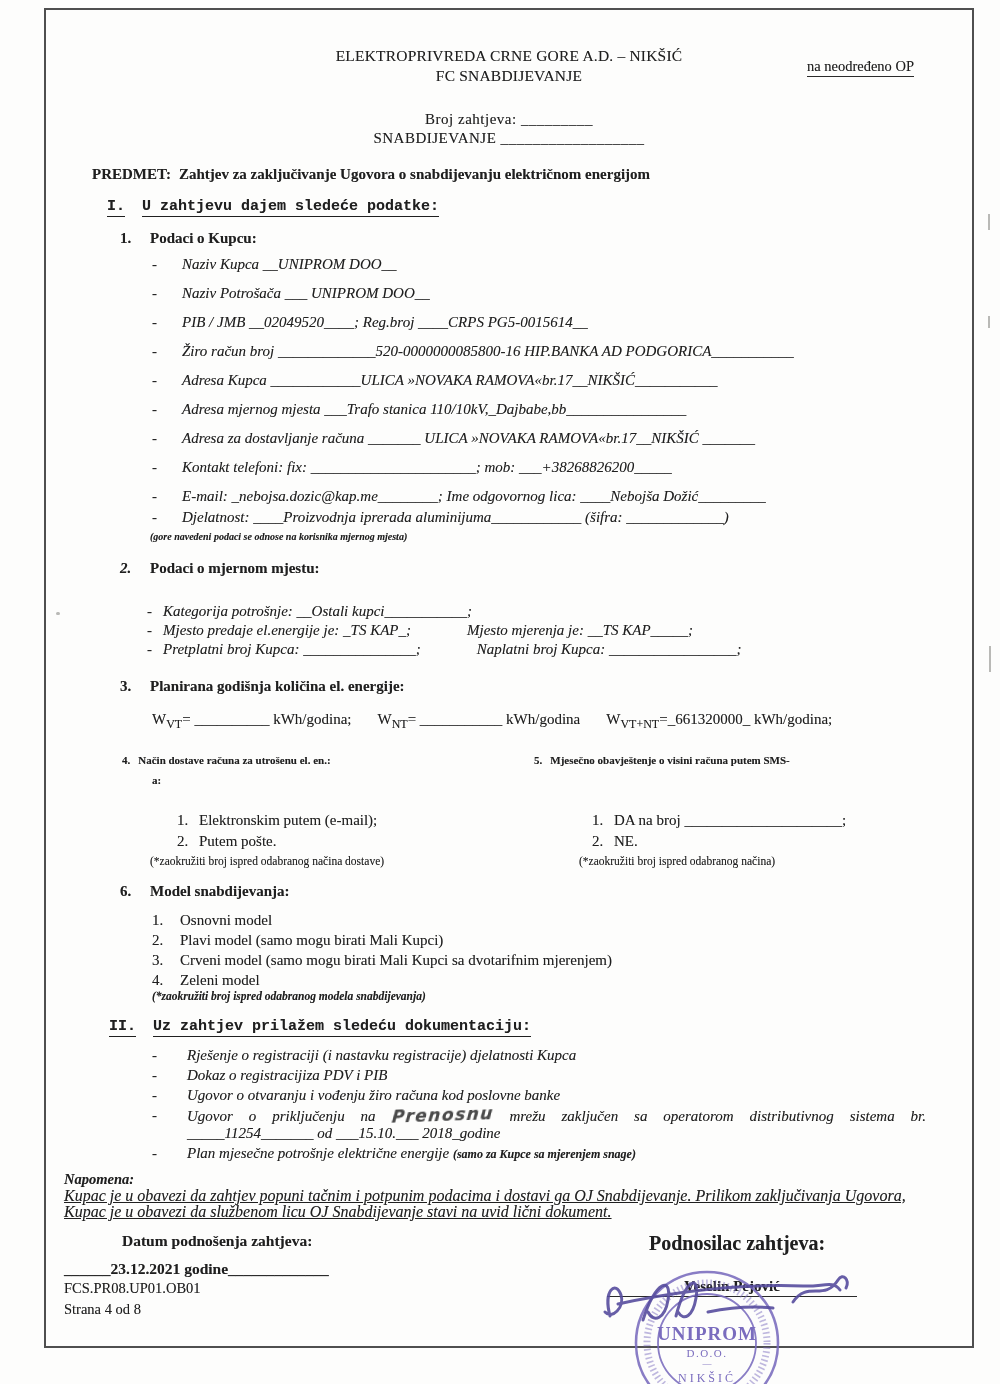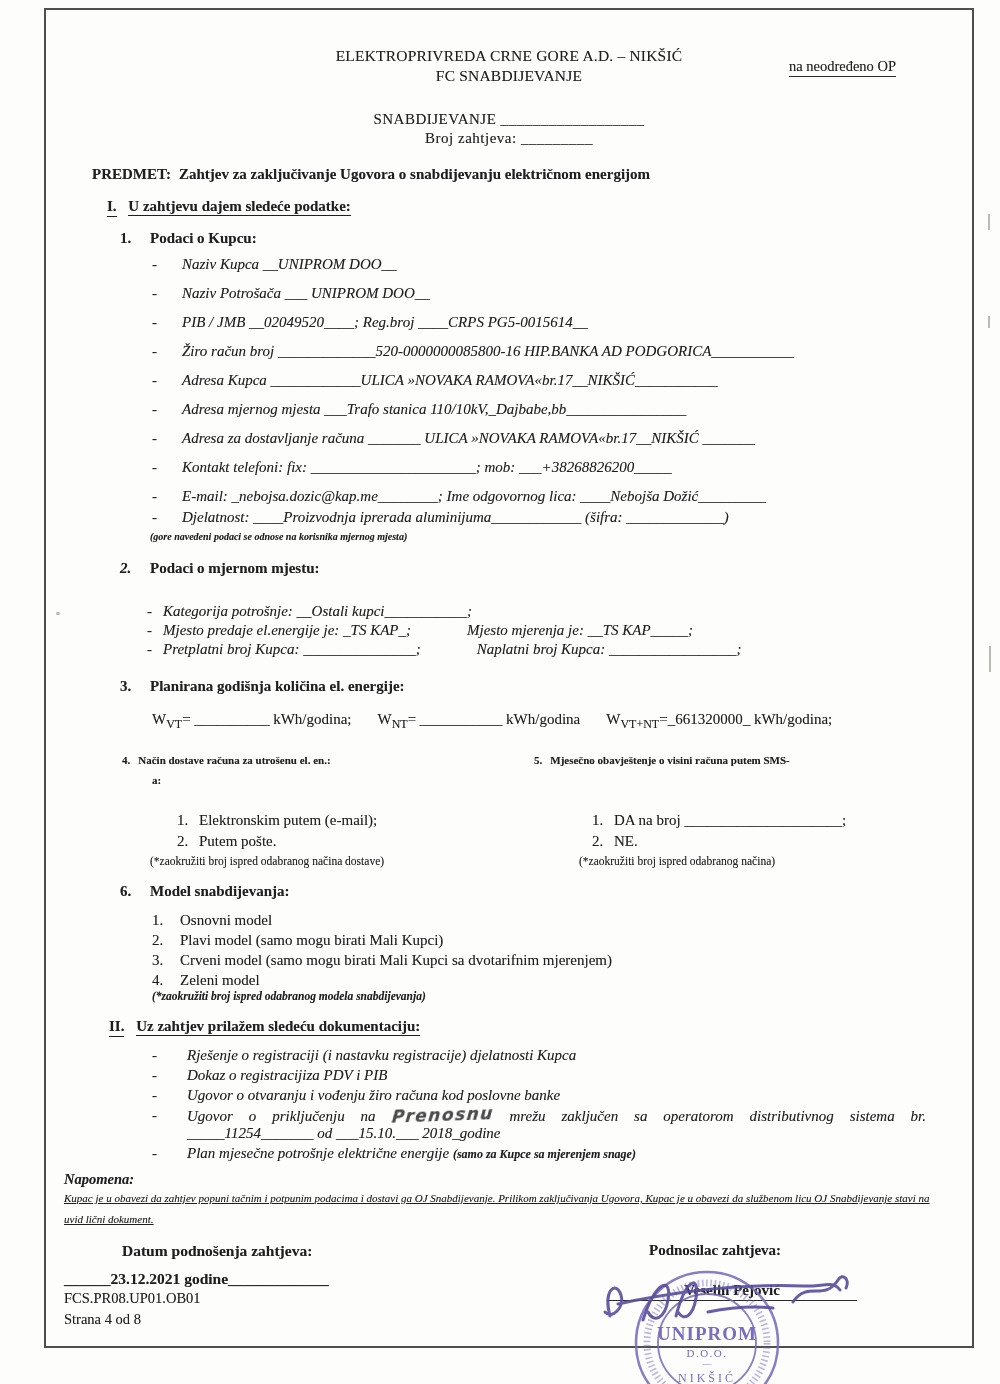--- a/index.html
+++ b/index.html
@@ -13,30 +13,30 @@
   .frame {
     position:absolute; left:44px; top:8px; width:930px; height:1340px;
     border:2px solid #4f4f4f;
     padding:36px 46px 0 46px;
   }
   .txt { text-shadow:0 0 .5px rgba(20,20,20,.38); }
 
   
   .hdr-center { text-align:center; font-size:15.5px; line-height:20px; letter-spacing:.2px; }
   .top-right-note {
-    position:absolute; top:48px; right:76px; font-size:14.5px;
+    position:absolute; top:48px; right:58px; font-size:14.5px;
     border-bottom:1px solid #2a2a2a; padding-bottom:1px;
   }
   .supply-block { text-align:center; margin-top:24px; font-size:15px; line-height:19px; }
   .supply-block .fill { letter-spacing:.5px; }
 
   .predmet { margin-top:18px; font-size:15px; font-weight:bold; }
   .predmet .lbl { margin-right:8px; }
 
-  .part-head { margin-top:15px; font-size:15px; font-weight:bold; }
+  .part-head { margin-top:15px; font-size:15px; font-weight:bold;font-family:Liberation Mono, monospace; }
   .part-head .no { display:inline-block; margin-left:15px; margin-right:8px; }
   .part-head .t  { border-bottom:1.5px solid #1f1f1f; padding-bottom:1px; }
   .part-head .no-u { border-bottom:1.5px solid #1f1f1f; padding-bottom:1px; }
 
   .sec-head { font-size:15px; font-weight:bold; }
   .sec-head .no { display:inline-block; margin-left:28px; min-width:30px; }
 
   .bullets1 { margin-top:9px; }
   .b-row { display:flex; font-style:italic; font-size:15px; line-height:17px; margin-bottom:12px; }
   .b-row .dash { width:30px; margin-left:60px; flex:none; }
@@ -79,30 +79,30 @@
   .hand {
     font-family:"DejaVu Sans", sans-serif; font-style:italic; font-weight:bold;
     color:#4a4a4a; font-size:17px; letter-spacing:1.5px;
     display:inline-block; transform:rotate(-2deg) skewX(-8deg);
     filter:blur(.4px);
   }
   .docs .small { font-size:12px; font-weight:bold; }
 
   .napomena { margin-left:-28px; margin-right:-24px; margin-top:8px; }
   .nap-label { font-size:14.5px; font-weight:bold; font-style:italic; }
-  .nap-text { font-size:11px; font-style:italic; line-height:21px; text-decoration:underline; }
+  .nap-text { font-size:16px; font-style:italic; line-height:16px; text-decoration:underline; }
 
   .footer-cols { display:flex; margin-left:-28px; margin-top:12px; }
   .f-left { width:430px; flex:none; }
   .f-date-label { font-size:15.5px; font-weight:bold; padding-left:58px; }
   .f-date-value { font-size:15.5px; font-weight:bold; margin-top:10px; }
   .doc-code { font-size:14.5px; margin-top:2px; }
   .page-no  { font-size:14.5px; margin-top:4px; }
   .f-right { margin-left:113px; width:320px; }
-  .f-sub-label { font-size:15px; font-weight:bold; padding-left:42px; }
+  .f-sub-label { font-size:20px; font-weight:bold; padding-left:42px; }
   .sig-line {
     margin-top:23px; width:250px; border-bottom:1.3px solid #2a2a2a;
     text-align:center; font-size:15px; font-weight:bold; padding-bottom:1px;
   }
 
   .stamp { position:absolute; left:622px; top:1258px; width:170px; height:170px; z-index:5; }
   .signature { position:absolute; left:588px; top:1250px; width:290px; height:105px; z-index:6; }
 
   .artifact { position:absolute; background:#b9b9b6; }
   .a1 { left:988px; top:214px; width:2px; height:16px; }
@@ -116,22 +116,22 @@
 <div class="page">
   <div class="frame txt">
 
     <div class="hdr-center">
       <div>ELEKTROPRIVREDA CRNE GORE A.D. – NIKŠIĆ</div>
       <div>FC SNABDIJEVANJE</div>
     </div>
     <div class="top-right-note">na neodređeno OP</div>
 
     <div class="supply-block">
+      <div class="fill">Broj zahtjeva: _________</div>
       <div class="fill">SNABDIJEVANJE __________________</div>
-      <div class="fill">Broj zahtjeva: _________</div>
     </div>
 
     <div class="predmet">
       <span class="lbl">PREDMET:</span><span>Zahtjev za zaključivanje Ugovora o snabdijevanju  električnom energijom</span>
     </div>
 
     <div class="part-head">
       <span class="no no-u">I.</span>
       <span class="t">U zahtjevu dajem sledeće podatke:</span>
     </div>

